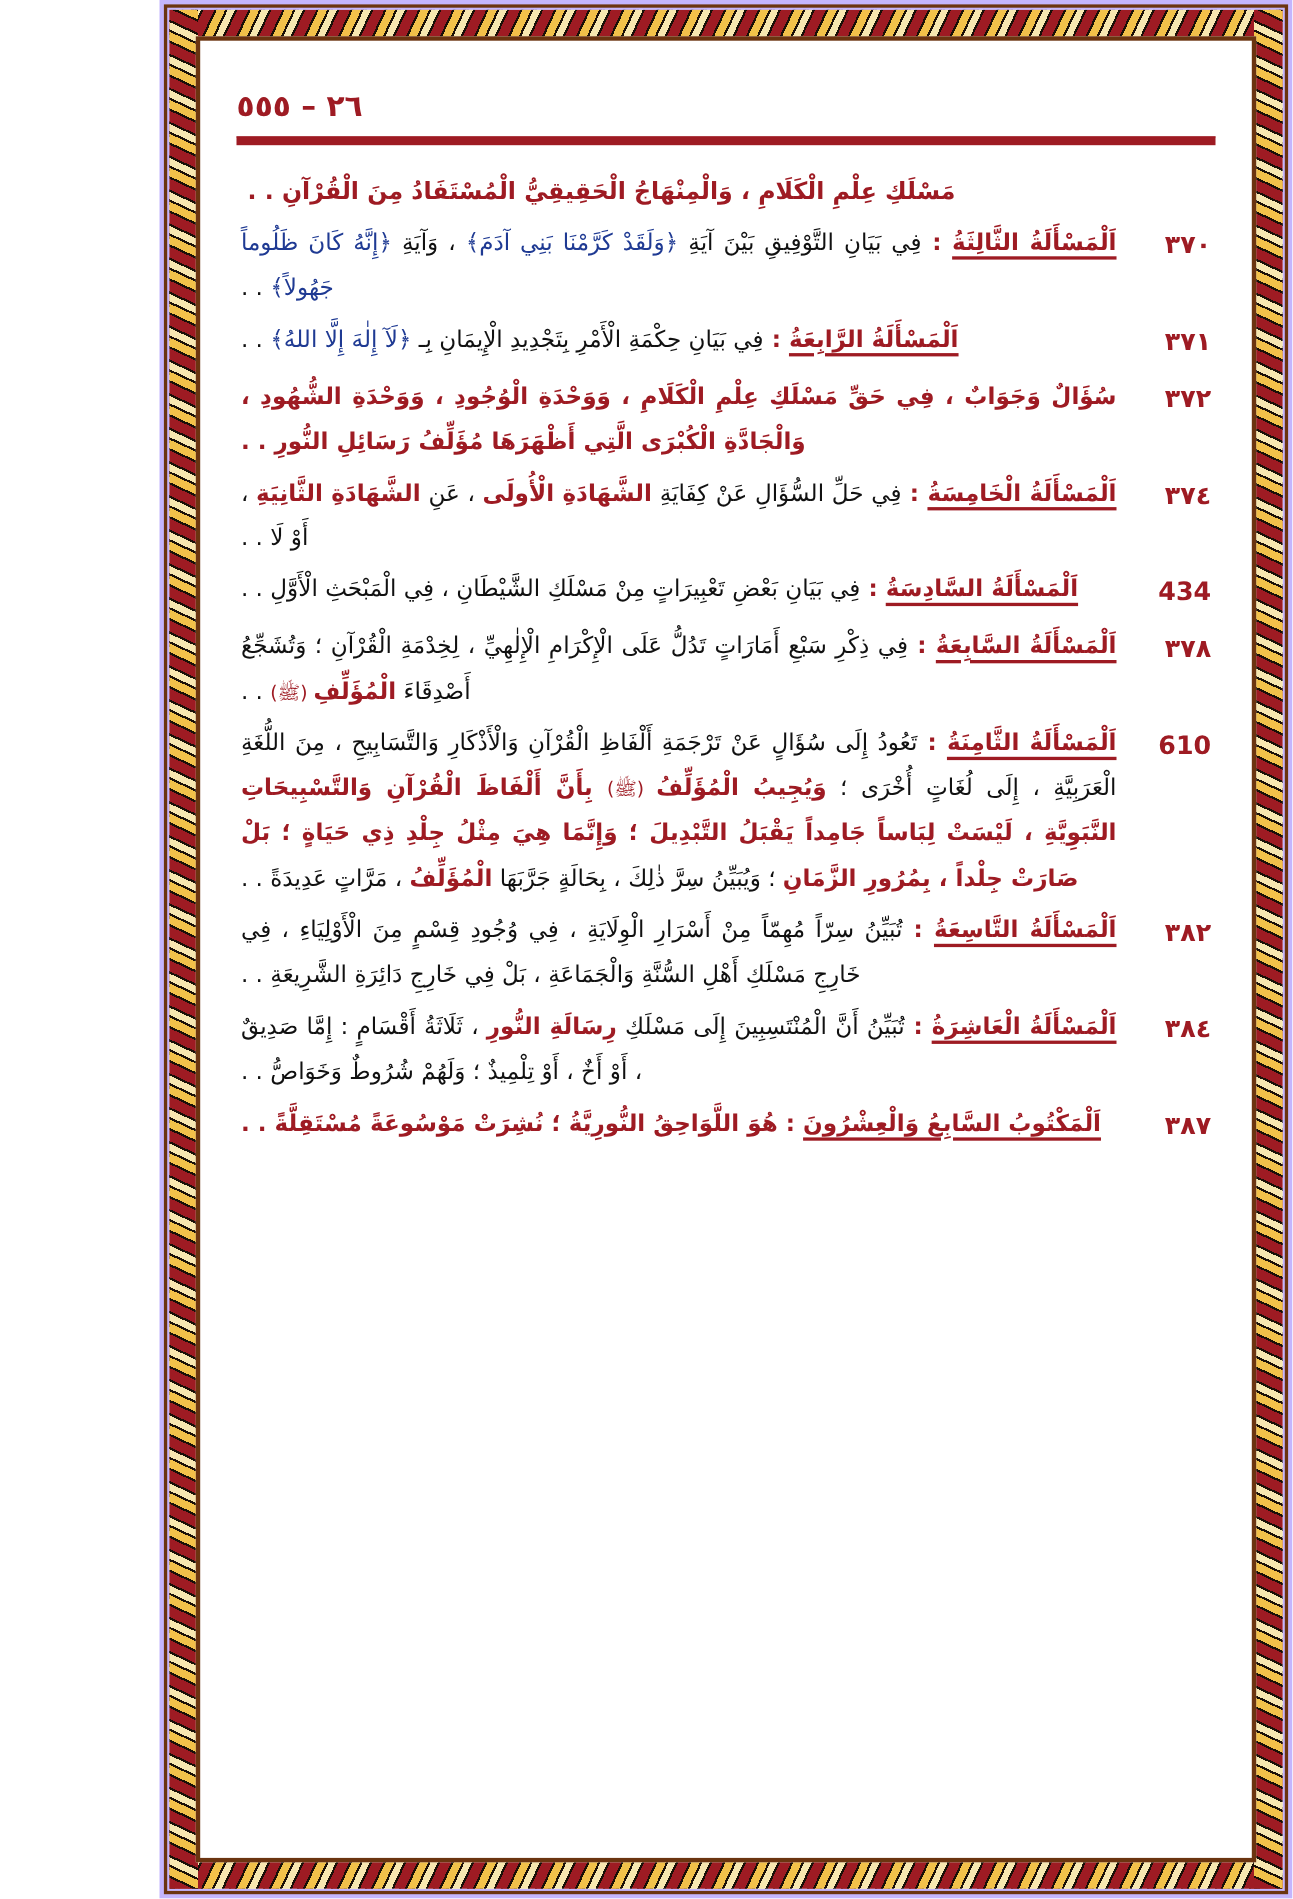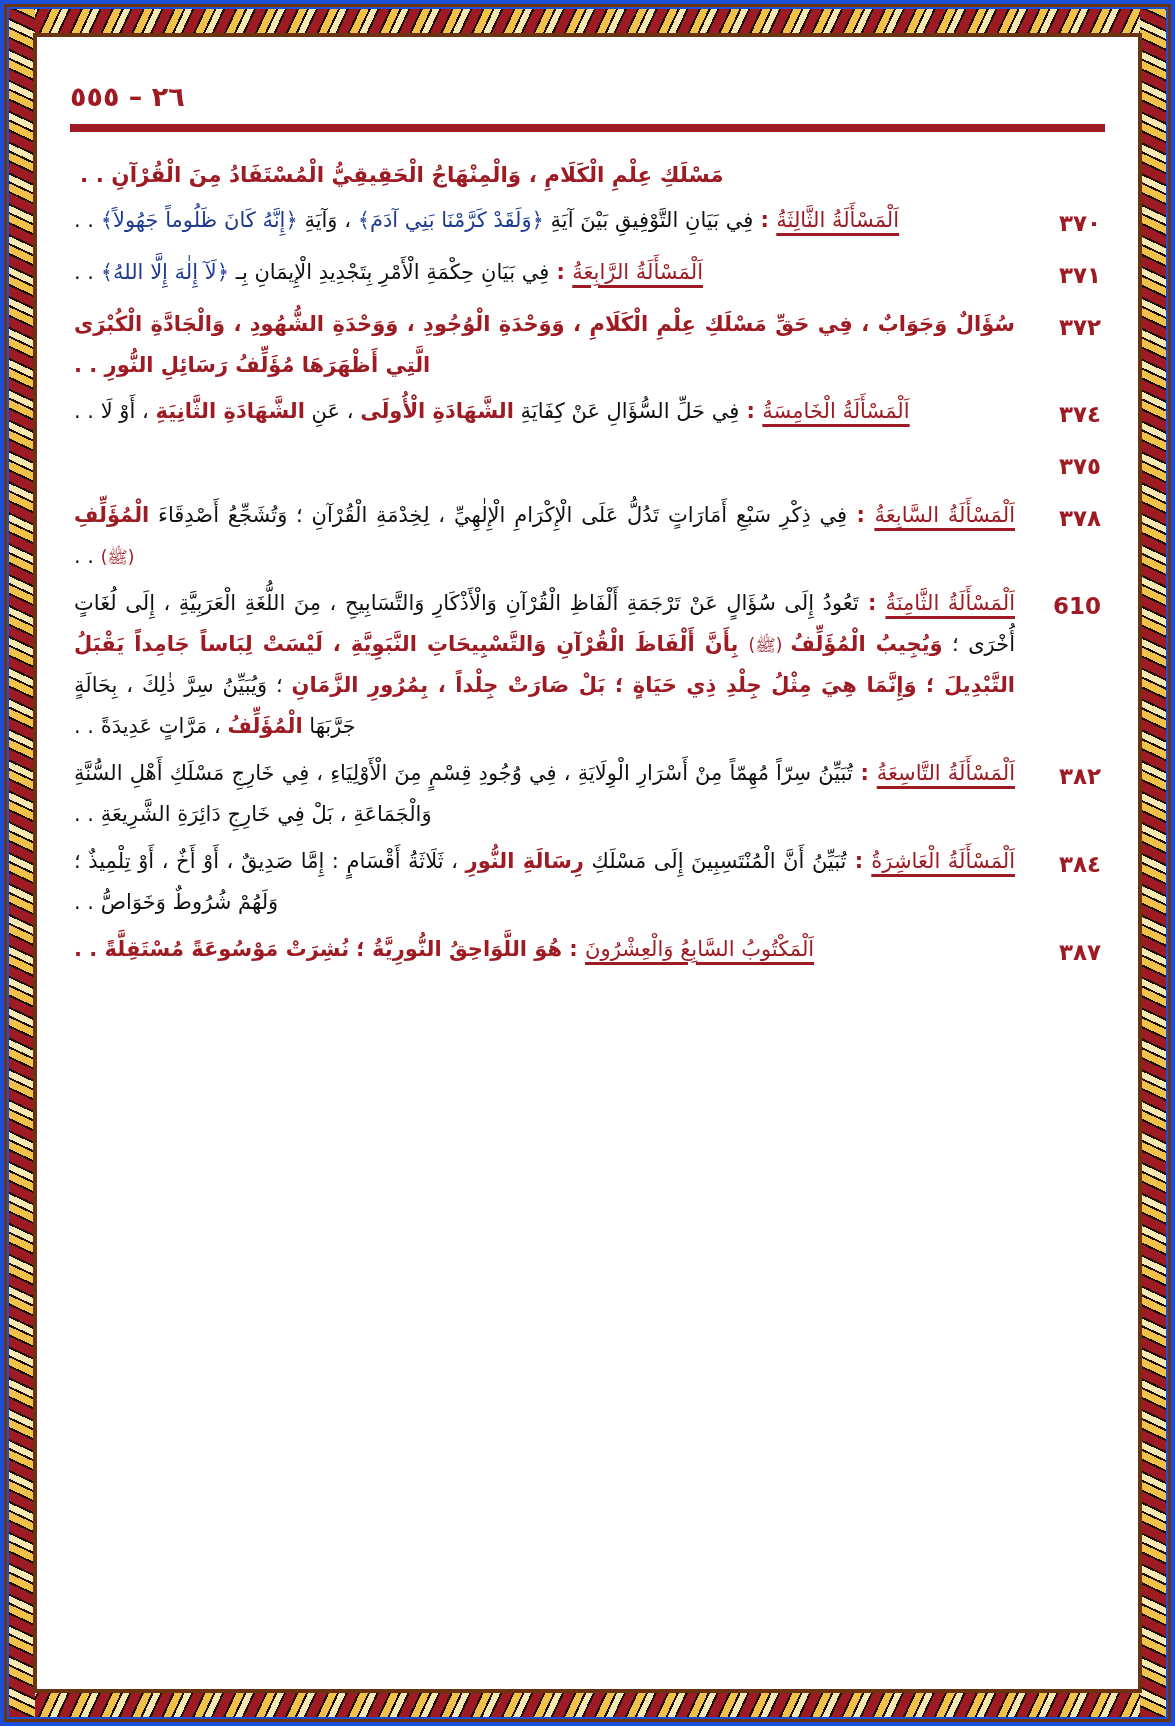--- a/index.html
+++ b/index.html
@@ -3,24 +3,24 @@
 <meta charset="utf-8">
 <title>Al-Kashif Al-Wadih — Contents Page</title>
 <style>
   html, body {
     margin: 0;
     padding: 0;
     background: #ffffff;
   }
   .page {
     position: relative;
-    width: 1175px;
+    width: 1030px;
     height: 1726px;
     box-sizing: border-box;
-    background: #1d4ed8;
+    background: #c4b5fd;
     font-family: "DejaVu Sans", "Liberation Sans", sans-serif;
     overflow: hidden;
   }
 
   
   .border-outer {
     position: absolute;
     inset: 4px;
     border: 3px solid #6b3410;
     box-sizing: border-box;
@@ -168,21 +168,21 @@
     line-height: 1.95;
     text-align: justify;
     text-align-last: left;
     color: #1a1a1a;
   }
 
   
   .t-red      { color: #9e1b23; font-weight: bold; }
   .t-black    { color: #111111; }
   .t-blue     { color: #1f3a93; font-weight: normal; }
-  .t-title    { color: #9e1b23; font-weight: normal; text-decoration: underline;
+  .t-title    { color: #9e1b23; font-weight: bold; text-decoration: underline;
                 text-underline-offset: 6px; text-decoration-thickness: 3px; }
   .pbuh { color: #9e1b23; font-size: 17px; }
 </style>
 </head>
 <body>
 
 <div class="page">
 
   <div class="border-outer"></div>
   <div class="braid-band braid-top"></div>
@@ -211,21 +211,22 @@
           </div>
           <div class="entry">
             <div class="entry-num">٣٧٢</div>
             <div class="entry-body"><span class="t-red">سُؤَالٌ وَجَوَابٌ ، فِي حَقِّ مَسْلَكِ عِلْمِ الْكَلَامِ ، وَوَحْدَةِ الْوُجُودِ ، وَوَحْدَةِ الشُّهُودِ ، وَالْجَادَّةِ الْكُبْرَى الَّتِي أَظْهَرَهَا مُؤَلِّفُ رَسَائِلِ النُّورِ . .</span></div>
           </div>
           <div class="entry">
             <div class="entry-num">٣٧٤</div>
             <div class="entry-body"><span class="t-title">اَلْمَسْأَلَةُ الْخَامِسَةُ</span><span class="t-red"> : </span><span class="t-black">فِي حَلِّ السُّؤَالِ عَنْ كِفَايَةِ </span><span class="t-red">الشَّهَادَةِ الْأُولَى</span><span class="t-black"> ، عَنِ </span><span class="t-red">الشَّهَادَةِ الثَّانِيَةِ</span><span class="t-black"> ، أَوْ لَا . .</span></div>
           </div>
           <div class="entry">
-            <div class="entry-num">٣٧٥</div>
+            <div class="entry-num">434</div>
+            <div class="entry-body"><span class="t-title">اَلْمَسْأَلَةُ السَّادِسَةُ</span><span class="t-red"> : </span><span class="t-black">فِي بَيَانِ بَعْضِ تَعْبِيرَاتٍ مِنْ مَسْلَكِ الشَّيْطَانِ ، فِي الْمَبْحَثِ الْأَوَّلِ . .</span></div>
           </div>
           <div class="entry">
             <div class="entry-num">٣٧٨</div>
             <div class="entry-body"><span class="t-title">اَلْمَسْأَلَةُ السَّابِعَةُ</span><span class="t-red"> : </span><span class="t-black">فِي ذِكْرِ سَبْعِ أَمَارَاتٍ تَدُلُّ عَلَى الْإِكْرَامِ الْإِلٰهِيِّ ، لِخِدْمَةِ الْقُرْآنِ ؛ وَتُشَجِّعُ أَصْدِقَاءَ </span><span class="t-red">الْمُؤَلِّفِ</span><span class="pbuh"> (ﷺ)</span><span class="t-black"> . .</span></div>
           </div>
           <div class="entry">
             <div class="entry-num">610</div>
             <div class="entry-body"><span class="t-title">اَلْمَسْأَلَةُ الثَّامِنَةُ</span><span class="t-red"> : </span><span class="t-black">تَعُودُ إِلَى سُؤَالٍ عَنْ تَرْجَمَةِ أَلْفَاظِ الْقُرْآنِ وَالْأَذْكَارِ وَالتَّسَابِيحِ ، مِنَ اللُّغَةِ الْعَرَبِيَّةِ ، إِلَى لُغَاتٍ أُخْرَى ؛ </span><span class="t-red">وَيُجِيبُ الْمُؤَلِّفُ</span><span class="pbuh"> (ﷺ)</span><span class="t-red"> بِأَنَّ أَلْفَاظَ الْقُرْآنِ وَالتَّسْبِيحَاتِ النَّبَوِيَّةِ ، لَيْسَتْ لِبَاساً جَامِداً يَقْبَلُ التَّبْدِيلَ ؛ وَإِنَّمَا هِيَ مِثْلُ جِلْدِ ذِي حَيَاةٍ ؛ بَلْ صَارَتْ جِلْداً ،</span><span class="t-red"> بِمُرُورِ الزَّمَانِ</span><span class="t-black"> ؛ وَيُبَيِّنُ سِرَّ ذٰلِكَ ، بِحَالَةٍ جَرَّبَهَا </span><span class="t-red">الْمُؤَلِّفُ</span><span class="t-black"> ، مَرَّاتٍ عَدِيدَةً . .</span></div>
           </div>
           <div class="entry">

